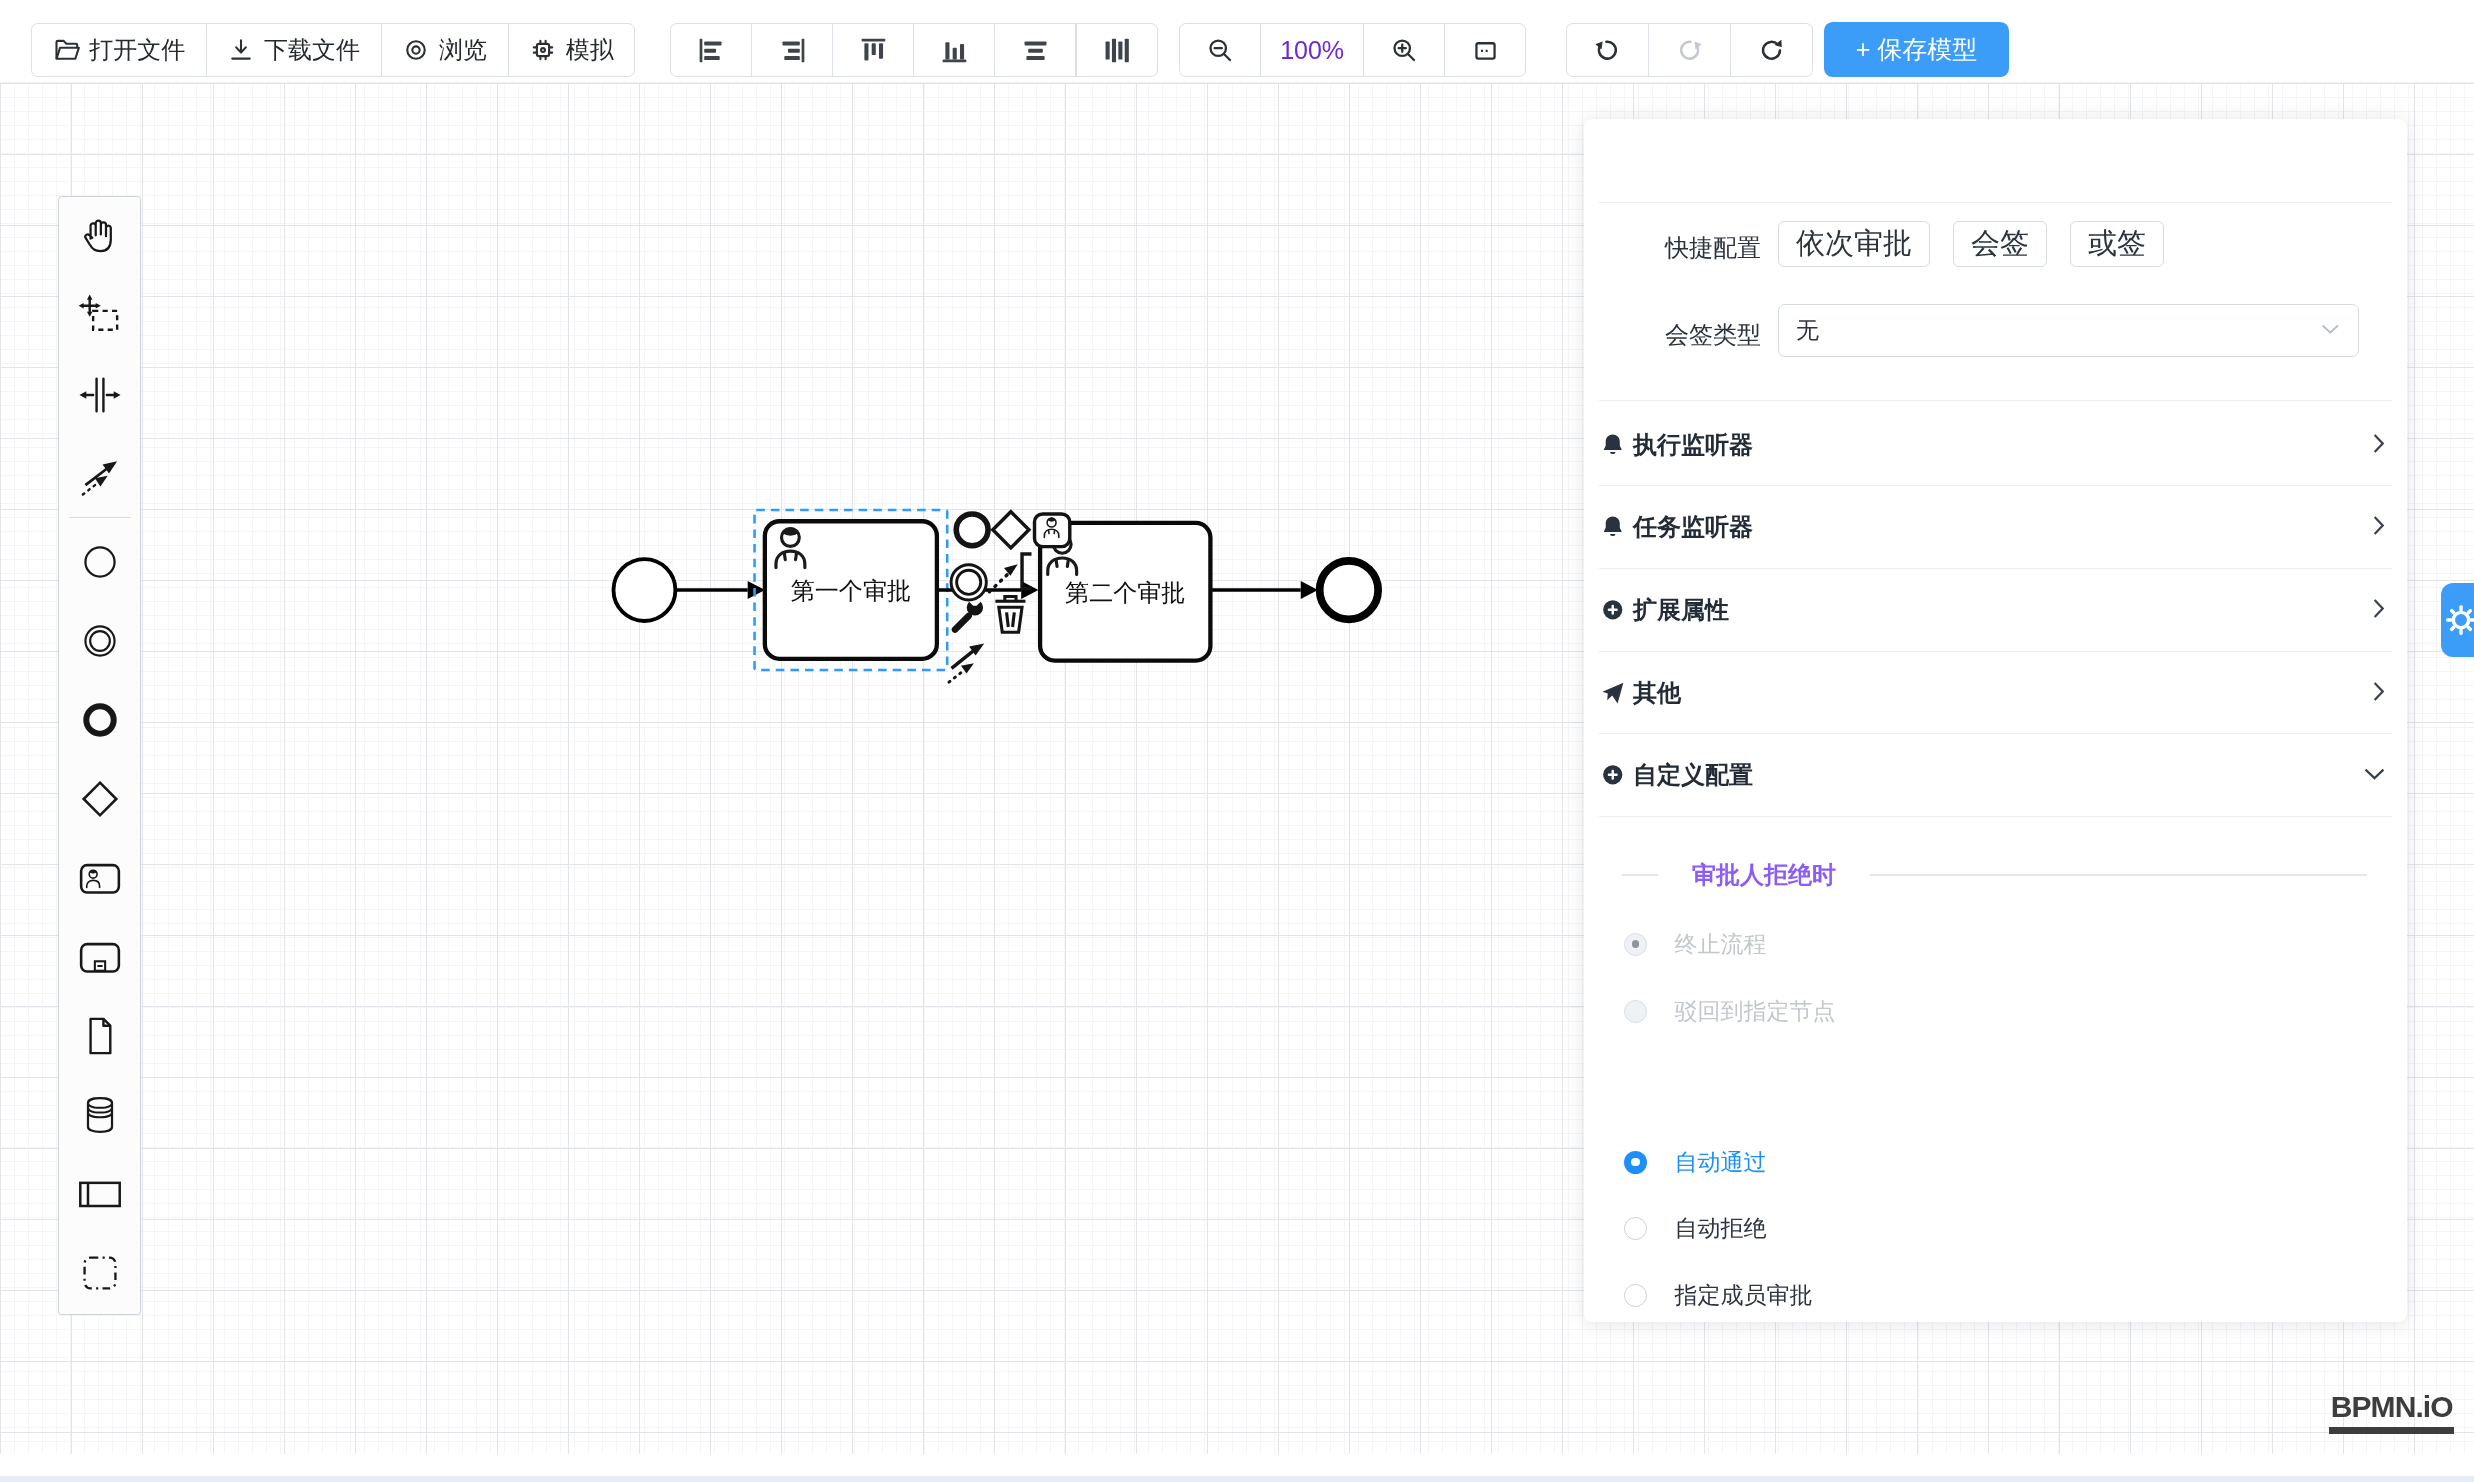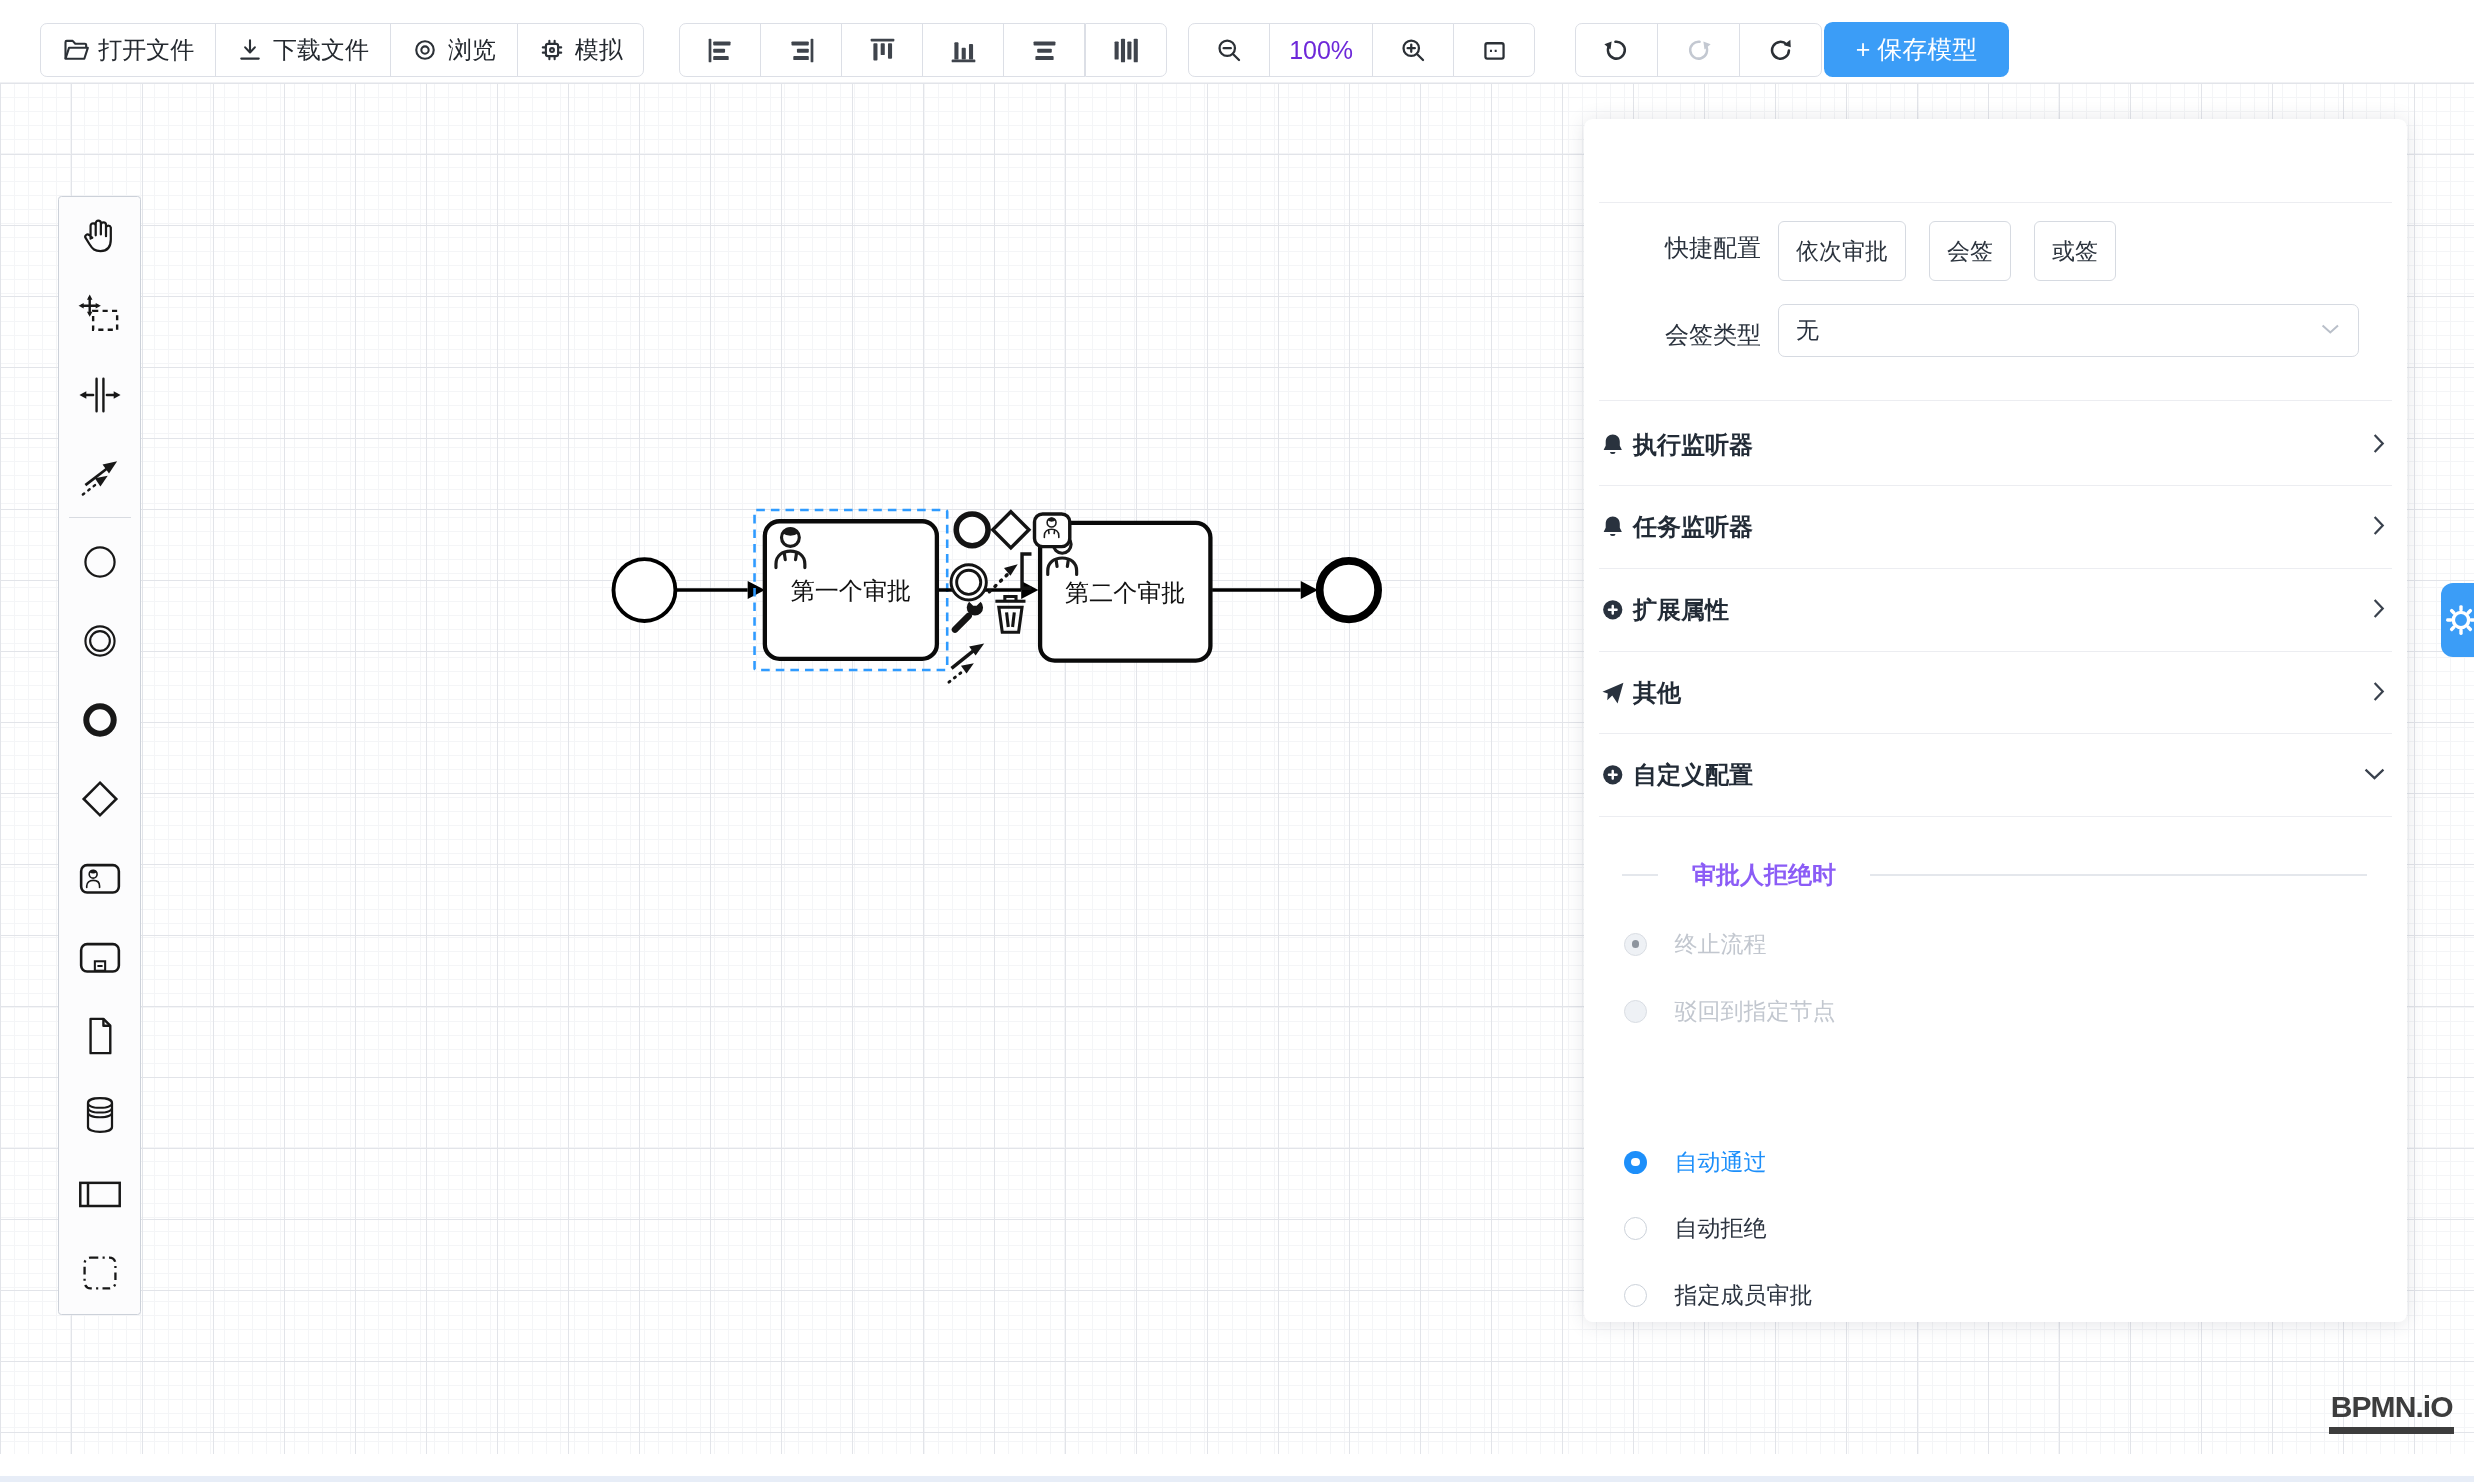--- a/index.html
+++ b/index.html
@@ -6,21 +6,21 @@
   html,body { width:2475px; height:1482px; overflow:hidden; background:#fff;
     font-family:"Liberation Sans","DejaVu Sans",sans-serif; color:#2b333d; }
 
   
   .toolbar { position:absolute; top:0; left:0; width:2475px; height:83px; background:#fff;
     border-bottom:0.9px solid #f0f1f4; z-index:6; }
   .tb-group { position:absolute; top:23px; height:54px; display:flex; }
   .tb-btn { display:flex; align-items:center; justify-content:center; gap:8.6px; background:#fff;
     border:0.9px solid #dcdfe6; height:54px; padding:0 20.6px; margin-left:-0.9px; cursor:pointer;
     font-size:24px; color:#24292f; font-family:inherit; }
-  .tb-btn:first-child { border-radius:6.9px 0 0 6.9px; margin-left:14px; }
+  .tb-btn:first-child { border-radius:6.9px 0 0 6.9px; margin-left:5px; }
   .tb-btn:last-child { border-radius:0 6.9px 6.9px 0; }
   .tb-ic { display:flex; align-items:center; justify-content:center; }
   .g-file { left:26px; }
   .g-align { left:665px; }
   .g-align .tb-btn { width:82px; padding:0; }
   .g-zoom { left:1174px; }
   .g-zoom .tb-btn { width:82px; padding:0; }
   .zoom-level { width:104px; display:flex; align-items:center; justify-content:center;
     border:0.9px solid #dcdfe6; margin-left:-0.9px; font-size:25px; color:#6d28d9; background:#fff; cursor:pointer; }
   .g-hist { left:1561px; }
@@ -51,22 +51,22 @@
   
   .panel { position:absolute; left:1584px; top:119px; width:823px; height:1203px; background:#fff;
     border-radius:8.6px; box-shadow:0 1.7px 19px rgba(45,55,75,.13); z-index:5; }
   .p-header { position:absolute; top:0; left:0; right:0; height:83px; display:flex; align-items:center;
     padding:0 19px 0 14.6px; cursor:pointer; }
   .p-title { font-size:25px; font-weight:600; color:#262e38; margin-left:5.2px; }
   .p-header .chev { margin-left:auto; }
   .p-sep { position:absolute; left:14.6px; right:14.6px; height:0; border-top:1.7px solid #ecedf1; }
   .form-label { position:absolute; left:74px; width:103px; font-size:24px; color:#2a323d; text-align:right; }
   .quick-btns { position:absolute; left:194px; top:102px; display:flex; gap:23px; }
-  .q-btn { height:60px; padding:0 17px; background:#fff; border:0.9px solid #d6dae1; border-radius:6px;
-    font-size:23px; color:#2b333d; font-family:inherit; cursor:pointer; display:flex; align-items:center; }
+  .q-btn { height:46px; padding:0 17px; background:#fff; border:0.9px solid #d6dae1; border-radius:6px;
+    font-size:29px; color:#2b333d; font-family:inherit; cursor:pointer; display:flex; align-items:center; }
   .sel { position:absolute; left:194px; top:185px; width:581px; height:53px; border:0.9px solid #d6dae1;
     border-radius:6.9px; display:flex; align-items:center; padding:0 17px; cursor:pointer; background:#fff; }
   .sel-value { font-size:23px; color:#2b3340; }
   .sel .chev { margin-left:auto; }
   .p-section { position:absolute; left:14.6px; right:14.6px; height:83px; display:flex; align-items:center; cursor:pointer; }
   .p-section .s-label { font-size:24px; font-weight:600; color:#222b36; margin-left:6.9px; }
   .p-section .chev { margin-left:auto; margin-right:6.9px; }
   .p-divider { position:absolute; left:38px; right:40px; height:48px; display:flex; align-items:center; gap:34px; }
   .p-divider .line-s { width:36px; height:1.7px; background:#e4e7ec; }
   .p-divider .line-l { flex:1; height:1.7px; background:#e4e7ec; }

